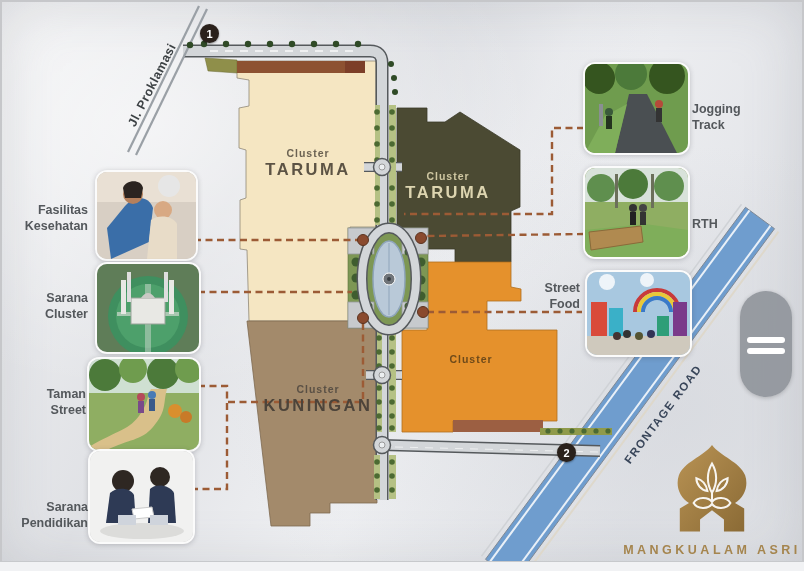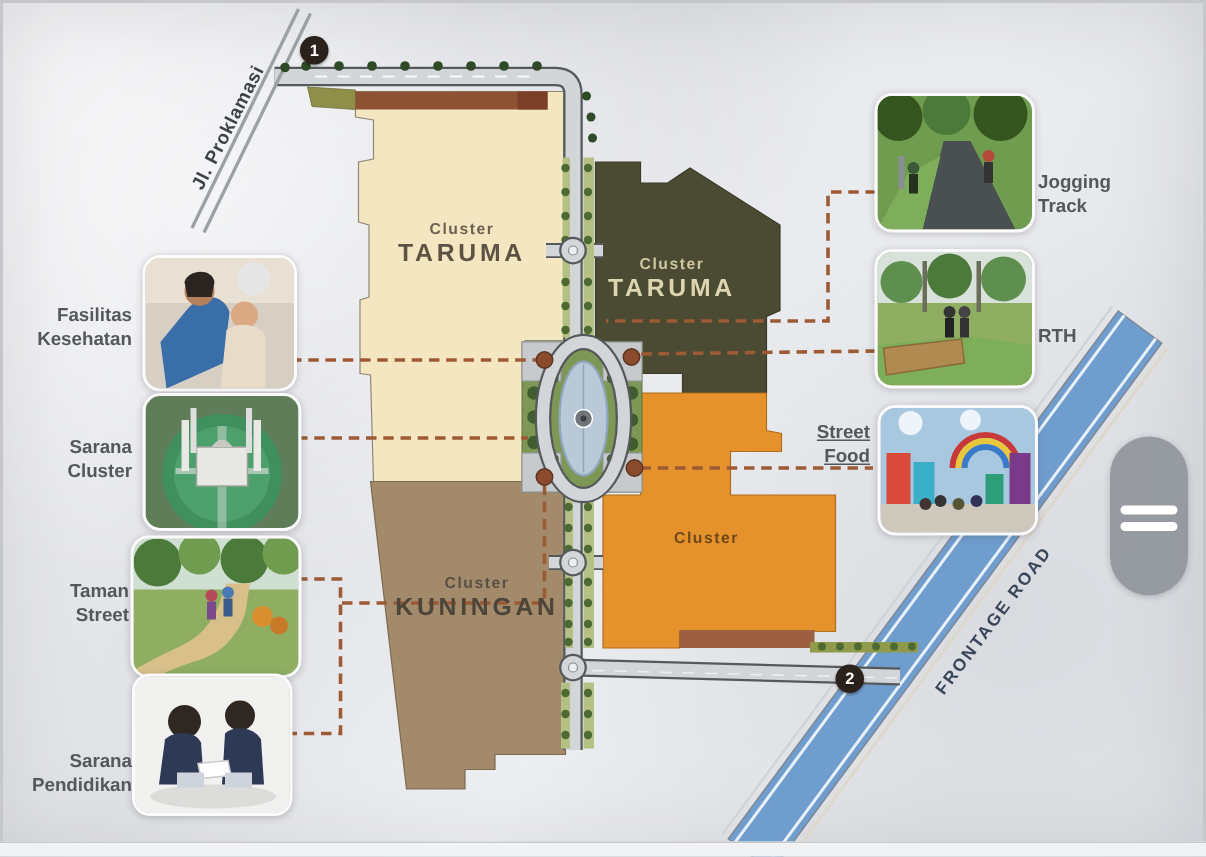--- a/index.html
+++ b/index.html
@@ -330,24 +330,43 @@
         <circle cx="52" cy="64" r="4" fill="#553"></circle>
       <circle cx="64" cy="62" r="4" fill="#335"></circle>
         <circle cx="30" cy="64" r="4" fill="#433"></circle>
     </svg>
   </div>
 
   <div class="amenity-label" style="left:10px;top:202px;width:78px;text-align:right;">Fasilitas Kesehatan</div>
   <div class="amenity-label" style="left:10px;top:290px;width:78px;text-align:right;">Sarana Cluster</div>
   <div class="amenity-label" style="left:12px;top:386px;width:74px;text-align:right;">Taman Street</div>
   <div class="amenity-label" style="left:2px;top:479px;width:86px;text-align:right;margin-top:20px;">Sarana Pendidikan</div>
-  <div class="amenity-label" style="left:692px;top:101px;width:64px;text-align:left;margin-top:12px;">Jogging Track</div>
+  <div class="amenity-label" style="left:692px;top:101px;width:64px;text-align:left;">Jogging Track</div>
   <div class="amenity-label" style="left:692px;top:216px;width:60px;text-align:left;">RTH</div>
-  <div class="amenity-label" style="left:524px;top:280px;width:56px;text-align:right;text-decoration:underline;">Street Food</div>
+  <div class="amenity-label" style="left:524px;top:280px;width:56px;text-align:right;">Street Food</div>
 
   <div id="pill">
     <div class="pill-bar" style="top:46px;"></div>
     <div class="pill-bar" style="top:57px;"></div>
   </div>
 
+  <div id="logo">
+    <svg width="92" height="96" viewBox="0 0 100 104" style="display:block;margin:0 auto;">
+      <defs>
+        <linearGradient id="gold" x1="0" y1="0" x2="1" y2="1">
+          <stop offset="0" stop-color="#b99354"></stop>
+            <stop offset="1" stop-color="#8a6a35"></stop>
+        </linearGradient>
+      </defs>
+      <path d="M50,2 C60,15 80,20 86,35 C90,47 85,59 75,65 L85,71 L85,96 L63,96 L63,83 L50,73 L37,83 L37,96 L15,96 L15,71 L25,65 C15,59 10,47 14,35 C20,20 40,15 50,2 Z" fill="url(#gold)"></path>
+      <g fill="none" stroke="#ffffff" stroke-width="2.2" stroke-linecap="round" opacity=".92">
+        <path d="M50,22 C56,32 56,44 50,54 C44,44 44,32 50,22 Z"></path>
+        <path d="M50,54 L50,62"></path>
+        <path d="M33,38 C40,40 44,46 45,52 C38,51 33,45 33,38 Z"></path>
+        <path d="M67,38 C60,40 56,46 55,52 C62,51 67,45 67,38 Z"></path>
+        <path d="M30,65 C34,58 46,58 50,64 C54,58 66,58 70,65 C66,72 54,72 50,66 C46,72 34,72 30,65 Z"></path>
+      </g>
+    </svg>
+    <div id="logo-wordmark" style="color: rgb(165, 133, 78);">MANGKUALAM ASRI</div>
+  </div>
 
   <div id="bottom-edge"></div>
 </div>
 
 </body></html>

